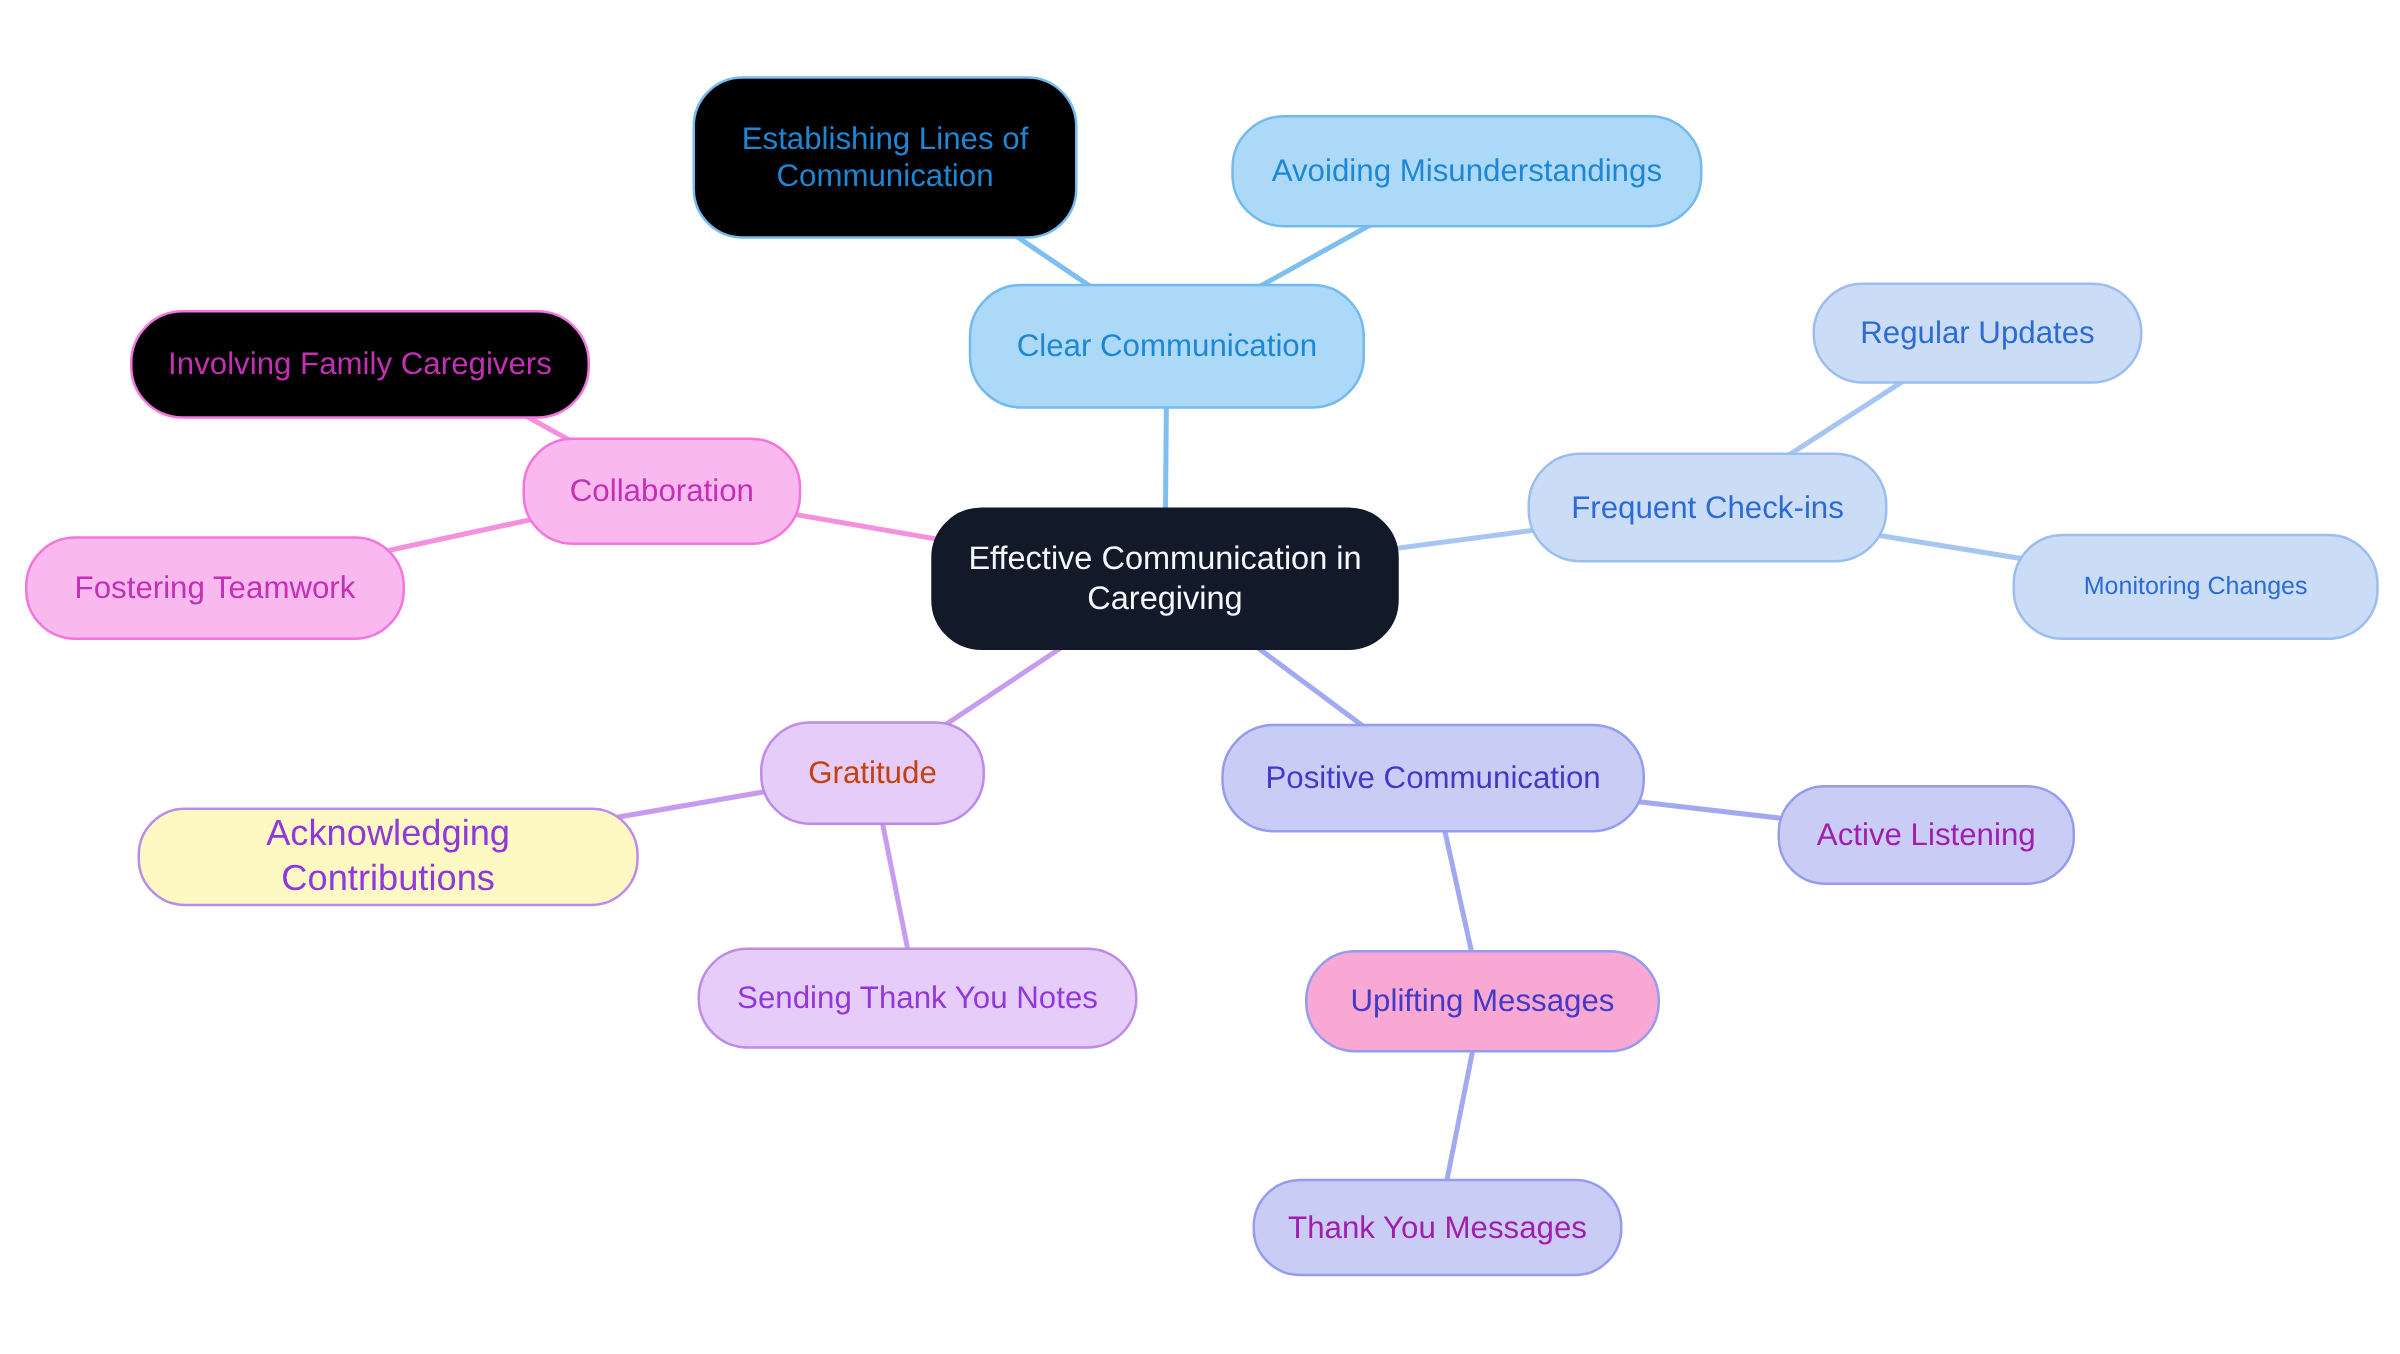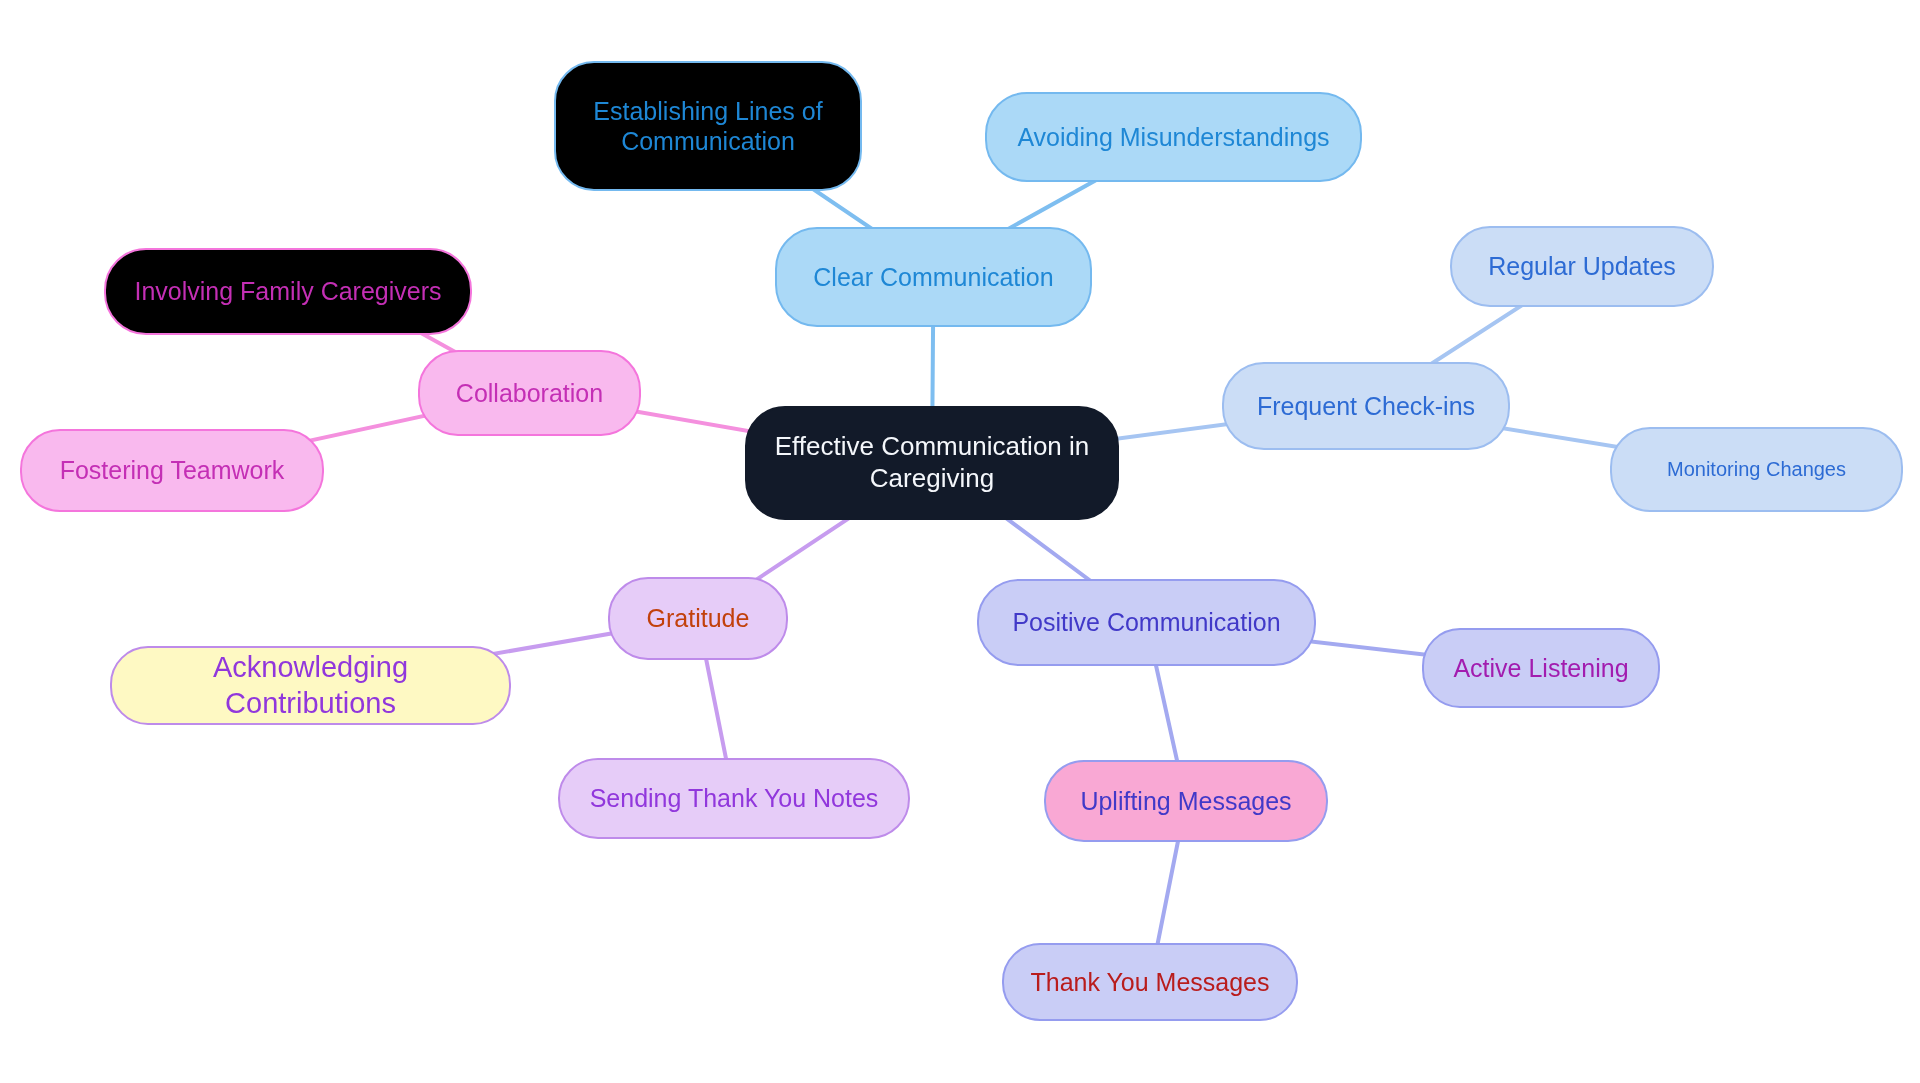--- a/index.html
+++ b/index.html
@@ -72,15 +72,15 @@
       <div class="mm-node" style="left: 1610px; top: 427px; width: 293px; height: 85px; border-radius: 40px; font-size: 20px; background: rgb(203, 221, 246); border-color: rgb(156, 189, 240); color: rgb(45, 107, 212);">Monitoring Changes</div>
       <div class="mm-node" style="left: 418px; top: 350px; width: 223px; height: 86px; border-radius: 40px; font-size: 25px; background: rgb(249, 185, 238); border-color: rgb(244, 117, 220); color: rgb(196, 47, 181);">Collaboration</div>
       <div class="mm-node" style="left: 104px; top: 216px; width: 368px; height: 87px; border-radius: 42px; font-size: 25px; background: #000000; border-color: rgb(244, 117, 220); color: rgb(196, 47, 181); margin-top: 32px;">Involving Family Caregivers</div>
       <div class="mm-node" style="left: 20px; top: 429px; width: 304px; height: 83px; border-radius: 40px; font-size: 25px; background: rgb(249, 185, 238); border-color: rgb(244, 117, 220); color: rgb(196, 47, 181);">Fostering Teamwork</div>
       <div class="mm-node" style="left: 608px; top: 577px; width: 180px; height: 83px; border-radius: 40px; font-size: 25px; background: rgb(230, 204, 248); border-color: rgb(190, 139, 234); color: #c2410c;">Gratitude</div>
       <div class="mm-node" style="left: 110px; top: 646px; width: 401px; height: 79px; border-radius: 38px; font-size: 29px; background: #fef9c3; border-color: rgb(190, 139, 234); color: rgb(145, 55, 220);">Acknowledging Contributions</div>
       <div class="mm-node" style="left: 558px; top: 758px; width: 352px; height: 81px; border-radius: 40px; font-size: 25px; background: rgb(230, 204, 248); border-color: rgb(190, 139, 234); color: rgb(145, 55, 220);">Sending Thank You Notes</div>
       <div class="mm-node" style="left: 977px; top: 579px; width: 339px; height: 87px; border-radius: 42px; font-size: 25px; background: rgb(201, 205, 246); border-color: rgb(149, 156, 239); color: rgb(65, 57, 200);">Positive Communication</div>
       <div class="mm-node" style="left: 1422px; top: 628px; width: 238px; height: 80px; border-radius: 38px; font-size: 25px; background: rgb(201, 205, 246); border-color: rgb(149, 156, 239); color: #a21caf;">Active Listening</div>
       <div class="mm-node" style="left: 1044px; top: 760px; width: 284px; height: 82px; border-radius: 40px; font-size: 25px; background: #f9a8d4; border-color: rgb(149, 156, 239); color: rgb(65, 57, 200);">Uplifting Messages</div>
-      <div class="mm-node" style="left: 1002px; top: 943px; width: 296px; height: 78px; border-radius: 38px; font-size: 25px; background: rgb(201, 205, 246); border-color: rgb(149, 156, 239); color: #b91c1c;">Thank You Messages</div>
+      <div class="mm-node" style="left: 1002px; top: 943px; width: 296px; height: 78px; border-radius: 38px; font-size: 25px; background: rgb(201, 205, 246); border-color: rgb(149, 156, 239); color: #a21caf;">Thank You Messages</div>
     </div>
 </div>
 
 </body></html>

